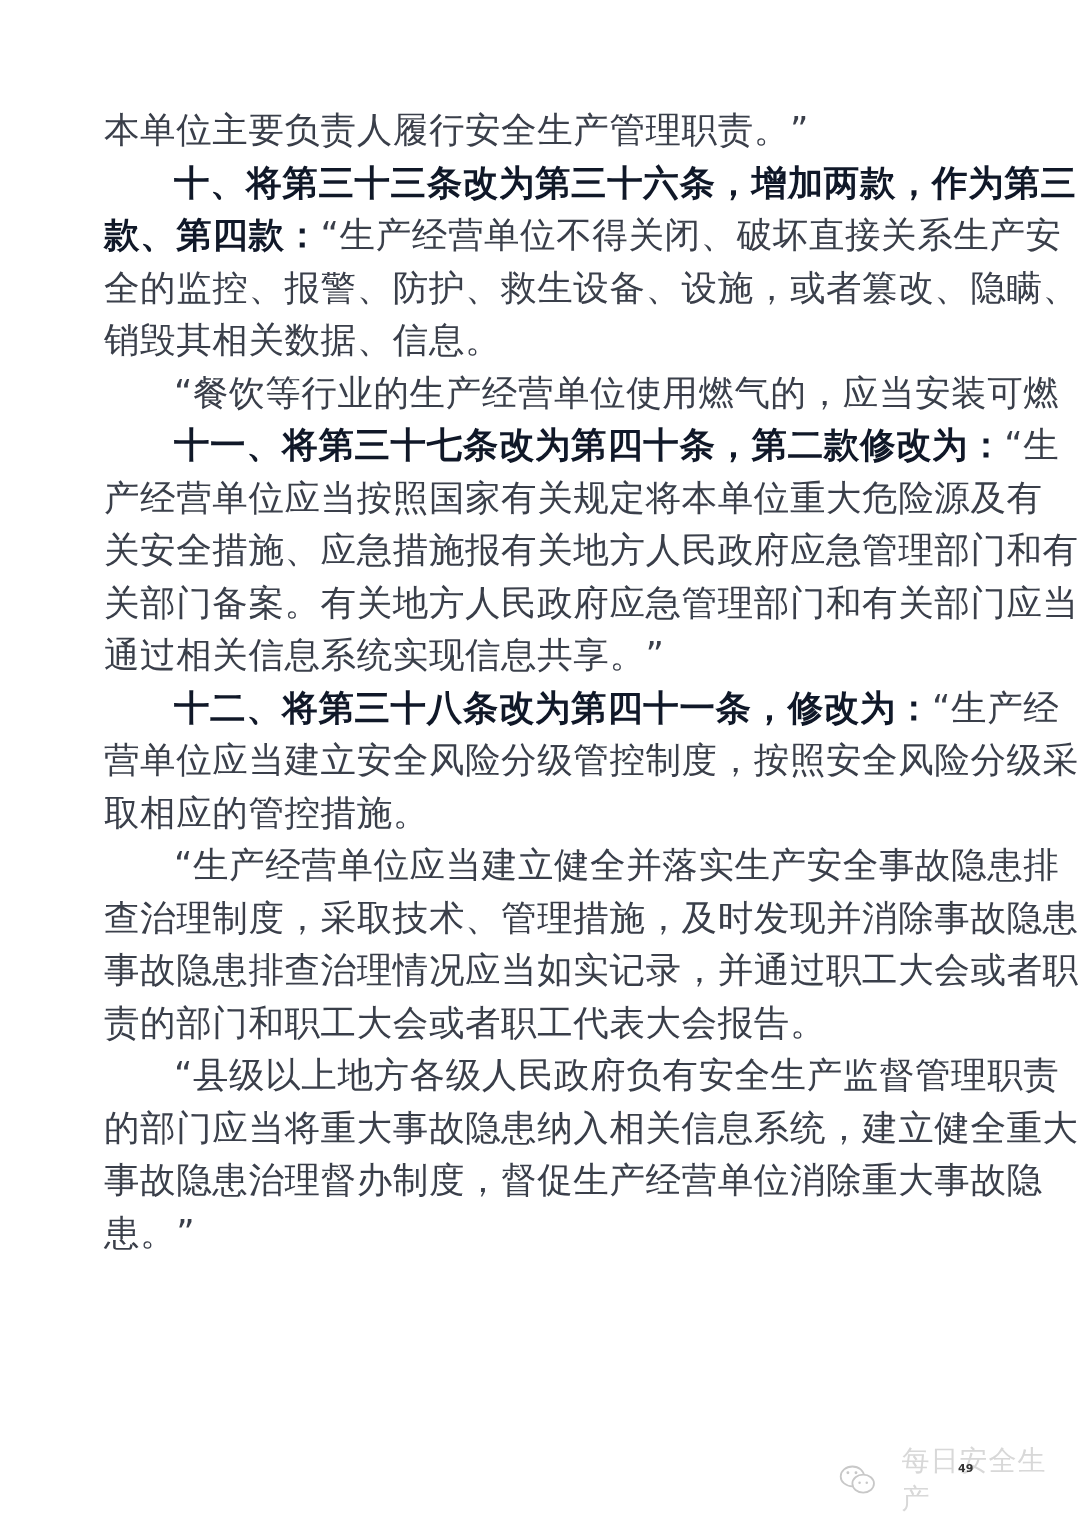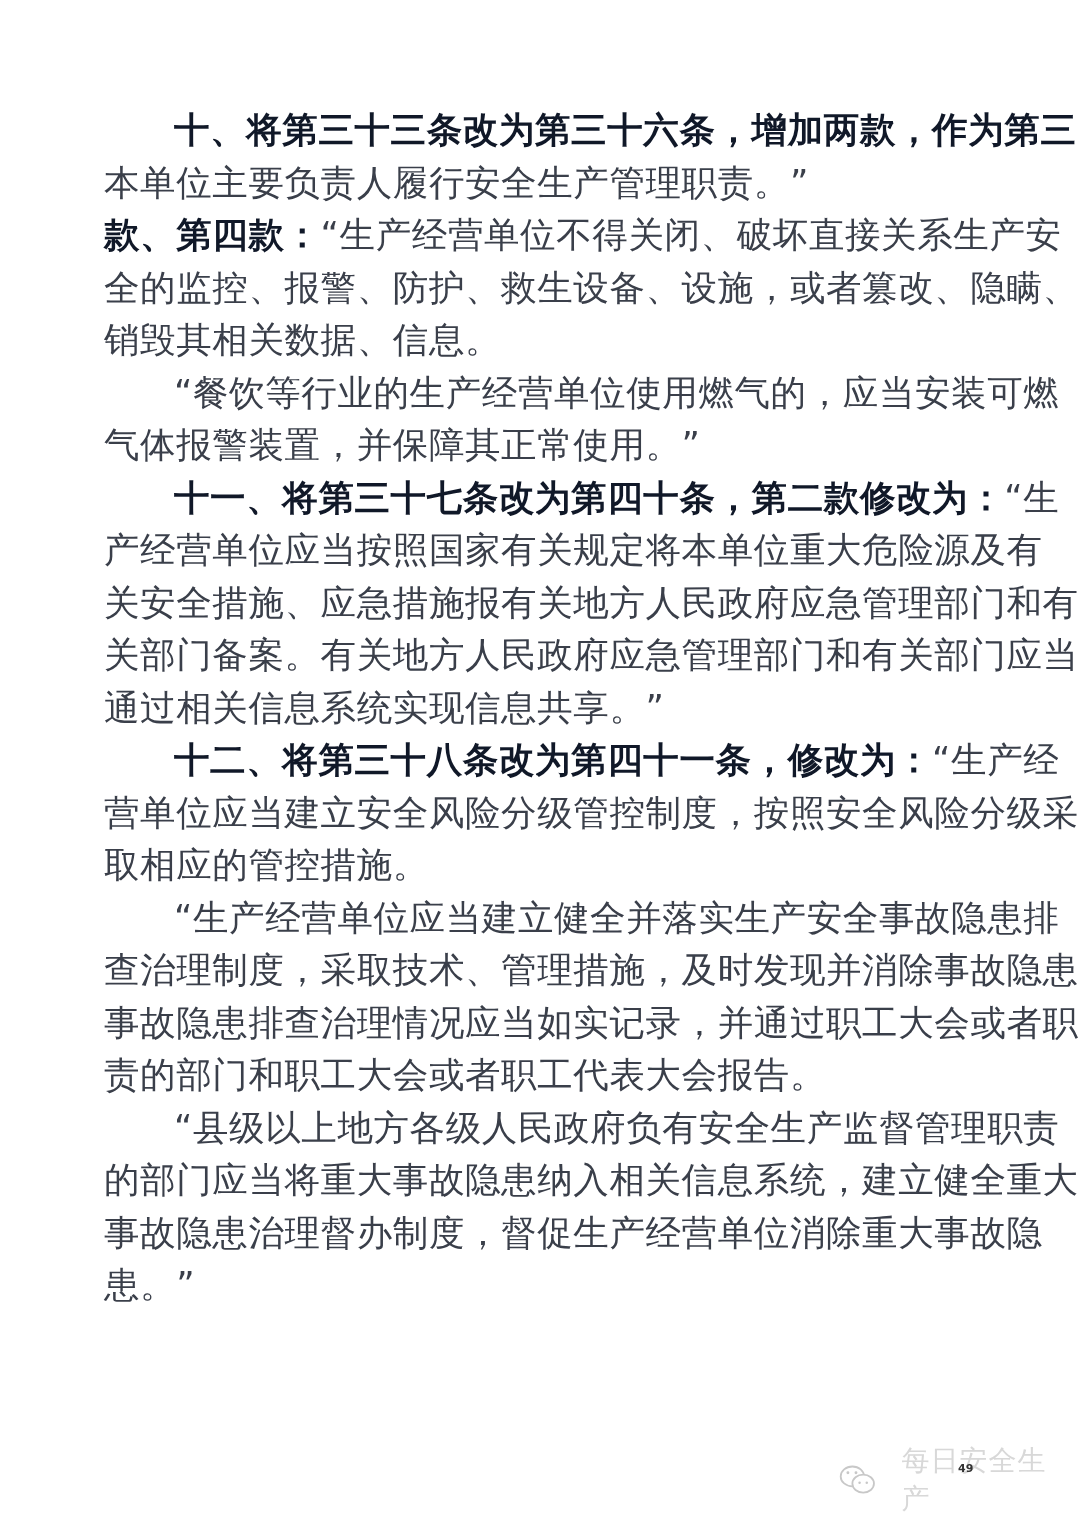--- a/index.html
+++ b/index.html
@@ -21,27 +21,26 @@
   .footer svg { width:44px; height:36px; }
   .brand { font-size:28px; color:#d8d8d8; letter-spacing:1px; position:relative; }
   .pnum {
     position:absolute; left:958px; top:1462px; font-size:11px; font-weight:bold; color:#333;
   }
 </style>
 </head>
 <body>
 
 <div class="page" id="page">
+    <div class="line"><span>本单位主要负责人履行安全生产管理职责。”</span></div>
     <div class="line indent"><span class="b">十、将第三十三条改为第三十六条，增加两款，作为第三</span><span></span></div>
-    <div class="line"><span>本单位主要负责人履行安全生产管理职责。”</span></div>
     <div class="line"><span class="b">款、第四款：</span><span>“生产经营单位不得关闭、破坏直接关系生产安</span></div>
     <div class="line"><span>全的监控、报警、防护、救生设备、设施，或者篡改、隐瞒、</span></div>
     <div class="line"><span>销毁其相关数据、信息。</span></div>
     <div class="line indent"><span>“餐饮等行业的生产经营单位使用燃气的，应当安装可燃</span></div>
-    <div class="line"><span>气体报警装置，并保障其正常使用。”</span></div>
     <div class="line indent"><span class="b">十一、将第三十七条改为第四十条，第二款修改为：</span><span>“生</span></div>
     <div class="line"><span>产经营单位应当按照国家有关规定将本单位重大危险源及有</span></div>
     <div class="line"><span>关安全措施、应急措施报有关地方人民政府应急管理部门和有</span></div>
     <div class="line"><span>关部门备案。有关地方人民政府应急管理部门和有关部门应当</span></div>
     <div class="line"><span>通过相关信息系统实现信息共享。”</span></div>
     <div class="line indent"><span class="b">十二、将第三十八条改为第四十一条，修改为：</span><span>“生产经</span></div>
     <div class="line"><span>营单位应当建立安全风险分级管控制度，按照安全风险分级采</span></div>
     <div class="line"><span>取相应的管控措施。</span></div>
     <div class="line indent"><span>“生产经营单位应当建立健全并落实生产安全事故隐患排</span></div>
     <div class="line"><span>查治理制度，采取技术、管理措施，及时发现并消除事故隐患。</span></div>

